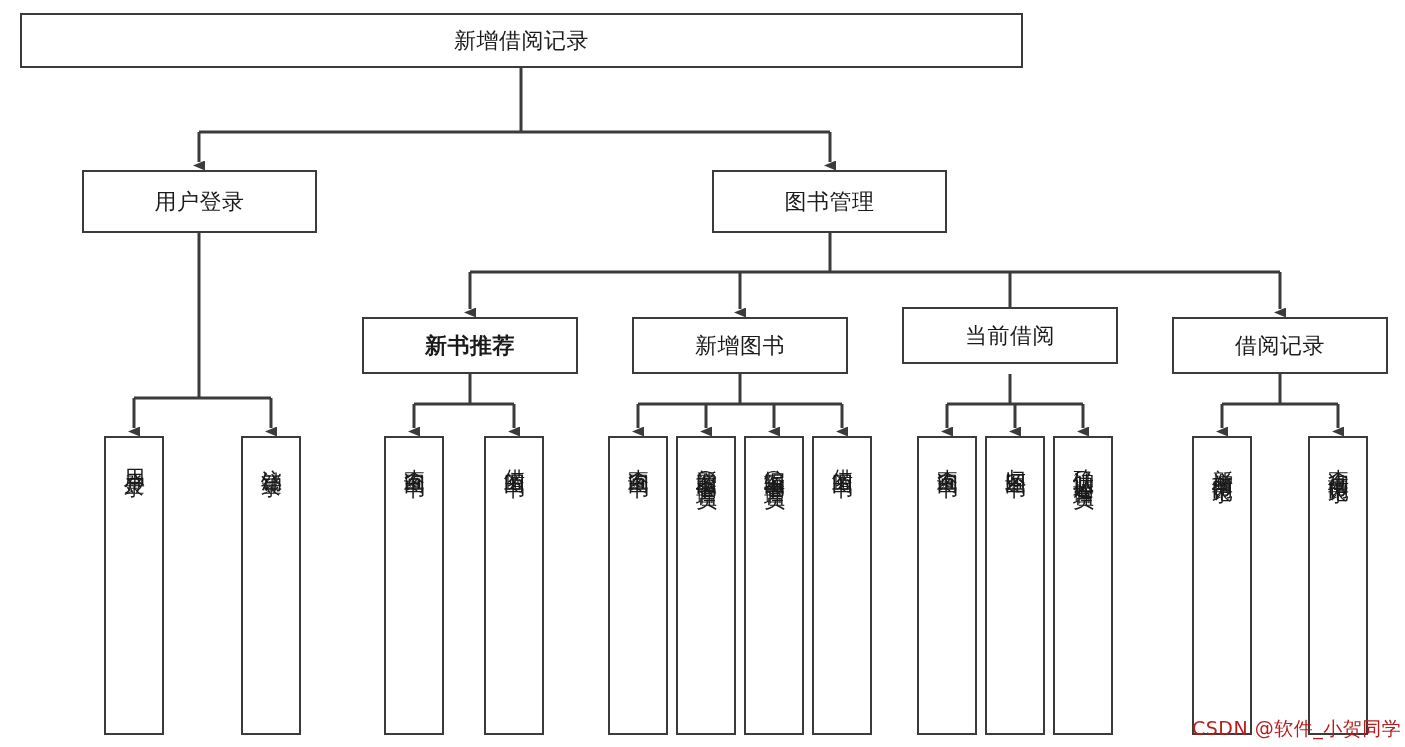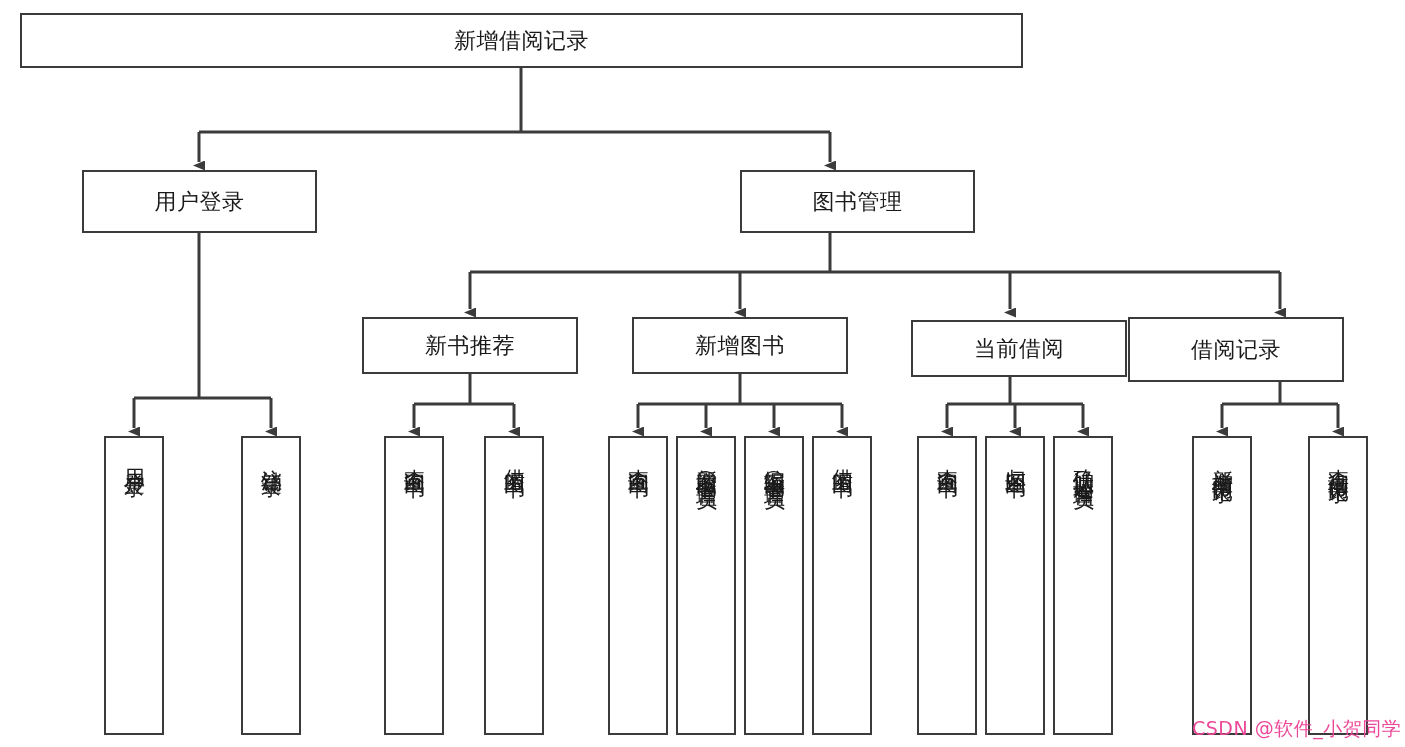--- a/index.html
+++ b/index.html
@@ -58,21 +58,21 @@
   .node.v .node-label {
     font-size: 21px;
     writing-mode: vertical-rl;
     text-orientation: upright;
     letter-spacing: 3px;
     line-height: 1;
   }
   .watermark {
     position: absolute;
     font-size: 19px;
-    color: #ec4899;
+    color: #b91c1c;
     white-space: nowrap;
     letter-spacing: 0.5px;
     font-family: "DejaVu Sans", "Liberation Sans", sans-serif;
   }
 </style>
 </head>
 <body>
 
 <div id="canvas">
 
@@ -129,34 +129,34 @@
     </g>
   </svg>
 
   <div class="node h root" style="left:20px; top:13px; width:1003px; height:55px;">
     <span class="node-label">新增借阅记录</span>
   </div>
 
   <div class="node h" style="left:82px; top:170px; width:235px; height:63px;">
     <span class="node-label">用户登录</span>
   </div>
-  <div class="node h" style="left:712px; top:170px; width:235px; height:63px;margin-left:28px;">
+  <div class="node h" style="left:712px; top:170px; width:235px; height:63px;">
     <span class="node-label">图书管理</span>
   </div>
 
-  <div class="node h" style="left:362px; top:317px; width:216px; height:57px;">
+  <div class="node h" style="left:362px; top:317px; width:216px; height:57px;font-weight:bold;">
     <span class="node-label">新书推荐</span>
   </div>
   <div class="node h" style="left:632px; top:317px; width:216px; height:57px;">
     <span class="node-label">新增图书</span>
   </div>
-  <div class="node h" style="left:902px; top:320px; width:216px; height:57px;margin-left:9px;">
+  <div class="node h" style="left:902px; top:307px; width:216px; height:57px;">
     <span class="node-label">当前借阅</span>
   </div>
-  <div class="node h" style="left:1128px; top:317px; width:216px; height:65px;">
+  <div class="node h" style="left:1172px; top:317px; width:216px; height:57px;">
     <span class="node-label">借阅记录</span>
   </div>
 
   <div class="node v" style="left:104px; top:436px; width:60px; height:299px;">
     <span class="node-label">用户登录</span>
   </div>
   <div class="node v" style="left:241px; top:436px; width:60px; height:299px;">
     <span class="node-label">注销登录</span>
   </div>
 

